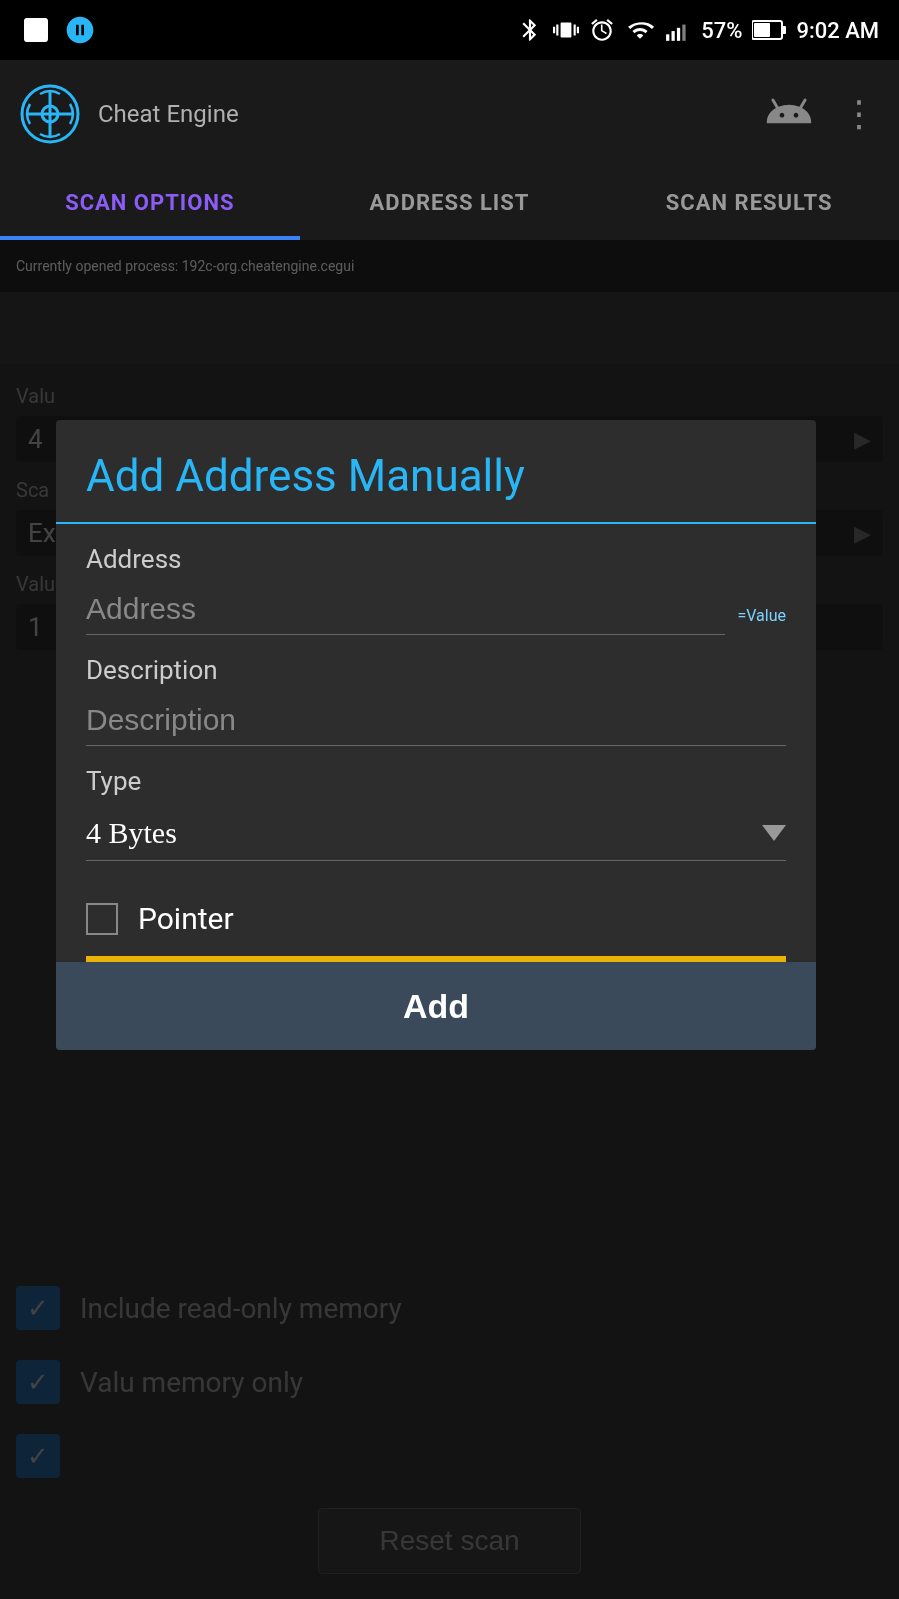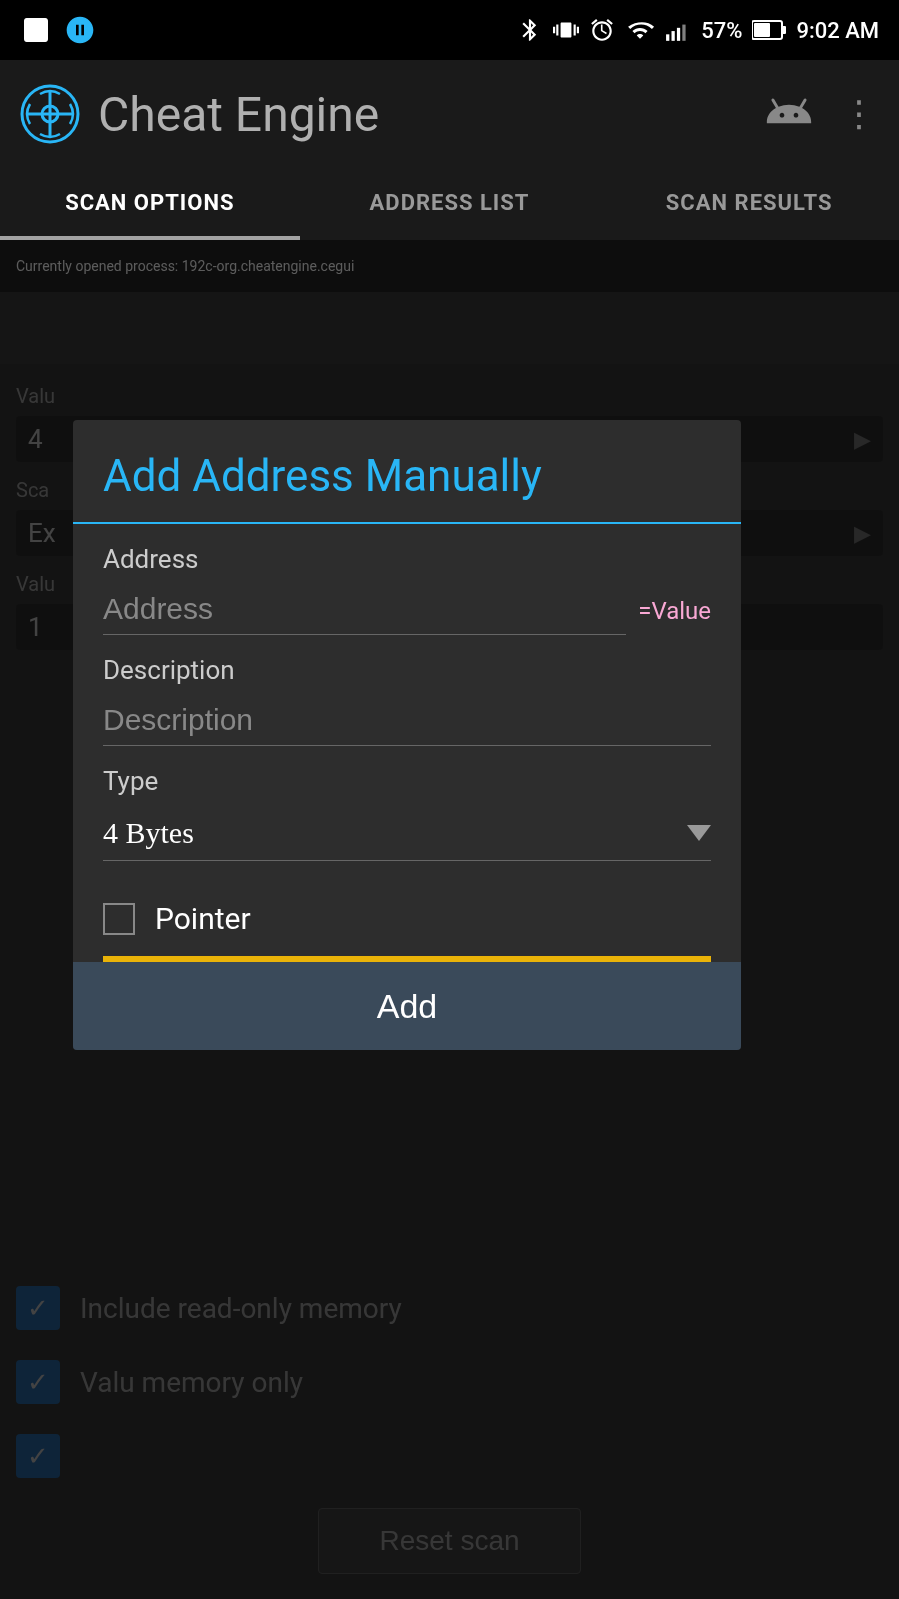--- a/index.html
+++ b/index.html
@@ -54,21 +54,21 @@
       display: flex;
       align-items: center;
       gap: 18px;
     }
     .app-logo {
       width: 60px;
       height: 60px;
     }
     .app-title {
       color: #b0b0b0;
-      font-size: 48px;
+      font-size: 24px;
       font-weight: 400;
     }
     .app-bar-right {
       display: flex;
       align-items: center;
       gap: 24px;
     }
     .more-icon {
       color: #888;
       font-size: 36px;
@@ -93,22 +93,22 @@
       justify-content: center;
       color: #999;
       font-size: 22px;
       font-weight: 700;
       letter-spacing: 1px;
       cursor: pointer;
       position: relative;
       border-bottom: 3px solid transparent;
     }
     .tab.active {
-      color: #ffffff;
-      border-bottom: 4px solid #a3a3a3;
+      color: #8b5cf6;
+      border-bottom: 4px solid #3b82f6;
     }
 
     
     .main-content {
       width: 100%;
       background: #2a2a2a;
       position: relative;
     }
 
     
@@ -155,22 +155,22 @@
       width: 100%;
       height: 100%;
       background: rgba(0,0,0,0.55);
       z-index: 20;
     }
 
     
     .dialog {
       position: absolute;
       top: 180px;
-      left: 73px;
-      width: 668px;
+      left: 56px;
+      width: 760px;
       background: #2d2d2d;
       border-radius: 4px;
       z-index: 30;
       overflow: hidden;
     }
     .dialog-title-bar {
       padding: 30px 30px 20px 30px;
       border-bottom: 2px solid #29b6f6;
     }
     .dialog-title {
@@ -203,22 +203,22 @@
       border-bottom: 1.5px solid #666;
       color: #888;
       font-size: 30px;
       padding: 8px 0;
       outline: none;
     }
     .field-input::placeholder {
       color: #888;
     }
     .field-value-label {
-      color: #f9a8d4;
-      font-size: 24px;
+      color: #7dd3fc;
+      font-size: 16px;
       margin-bottom: 10px;
       white-space: nowrap;
     }
 
     .field-input-full {
       width: 100%;
       background: transparent;
       border: none;
       border-bottom: 1.5px solid #666;
       color: #888;
@@ -277,21 +277,21 @@
     }
 
     
     .add-button {
       width: 100%;
       height: 88px;
       background: #3a4a5a;
       border: none;
       color: #fff;
       font-size: 34px;
-      font-weight: 400;
+      font-weight: 700;
       cursor: pointer;
       display: flex;
       align-items: center;
       justify-content: center;
     }
 
     
     .bottom-content {
       padding: 20px 16px;
       opacity: 0.5;

